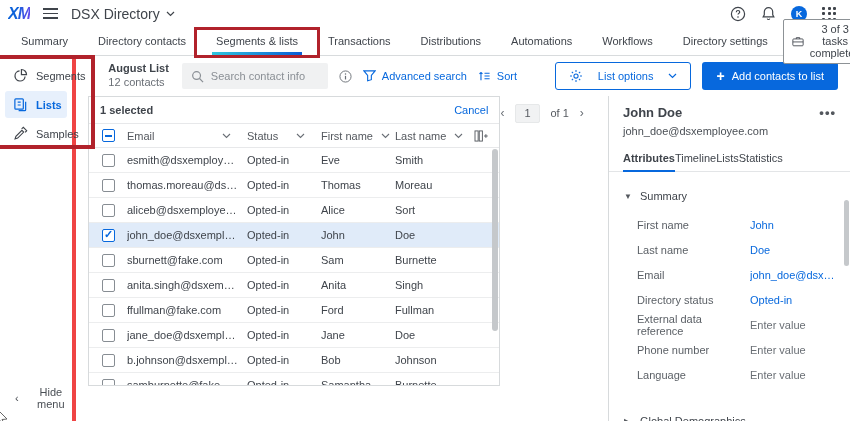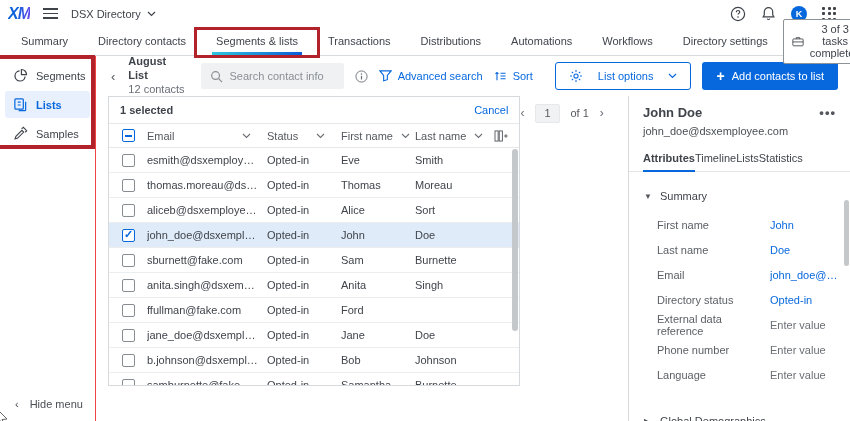--- a/index.html
+++ b/index.html
@@ -8,36 +8,36 @@
     width:850px; height:421px; position:relative; overflow:hidden; background:#fff;
     font-family:"Liberation Sans", sans-serif; font-size:11px; color:#3f444b;
   }
   
   .topbar { height:27px; display:flex; align-items:center; justify-content:space-between; padding:0 14px 0 8px; background:#fff; }
   .topbar-left { display:flex; align-items:center; gap:13px; }
   .xm-logo { font-weight:bold; font-style:italic; font-size:16px; letter-spacing:-1px;
     background:linear-gradient(100deg,#0d62d9 40%,#6d46ef); -webkit-background-clip:text; background-clip:text; color:transparent; }
   .hamburger { width:15px; display:flex; flex-direction:column; gap:3px; cursor:pointer; }
   .hamburger i { height:1.6px; background:#3f444b; display:block; }
-  .dir-select { display:flex; align-items:center; gap:6px; font-size:11px; cursor:pointer; background:none; border:none; font-family:inherit; color:#3f444b; }
+  .dir-select { display:flex; align-items:center; gap:6px; font-size:14px; cursor:pointer; background:none; border:none; font-family:inherit; color:#3f444b; }
   .topbar-right { display:flex; align-items:center; gap:15px; }
   .tb-icon { color:#3f444b; display:flex; align-items:center; cursor:pointer; }
   .avatar { width:16px; height:16px; border-radius:50%; background:var(--accent); color:#fff; font-size:9px; font-weight:bold; display:flex; align-items:center; justify-content:center; cursor:pointer; }
   .apps-grid { display:grid; grid-template-columns:repeat(3,3px); gap:2.5px; cursor:pointer; }
   .apps-grid i { width:3px; height:3px; background:#3f444b; border-radius:1px; }
   
   .tabbar { height:29px; border-bottom:1px solid #d8dbdd; display:flex; justify-content:space-between; padding:0 10px 0 6px; position:relative; background:#fff; }
   .tabs { display:flex; }
   .tab { padding:0 15px; display:flex; align-items:center; position:relative; cursor:pointer; white-space:nowrap; }
   .tab .underline { position:absolute; left:11px; right:11px; bottom:0; height:3px; background:linear-gradient(90deg,#2fc6de,#0b5cd6); }
   .tab .redbox { position:absolute; top:0; bottom:-3px; left:-7px; right:-7px; border:3px solid var(--red); pointer-events:none; z-index:6; }
   .tasks-badge { align-self:center; display:flex; align-items:center; gap:6px; border:1px solid #8d9296; border-radius:2px; padding:3.5px 8px; cursor:pointer; background:#fff; font-family:inherit; font-size:11px; color:#3f444b; }
   
   .body { display:flex; height:365px; }
-  .sidebar { width:96px; border-right:1px solid #ef4444; position:relative; padding-top:4px; flex-shrink:0; }
+  .sidebar { width:76px; border-right:4px solid #ef4444; position:relative; padding-top:4px; flex-shrink:0; }
   .side-item { height:27px; display:flex; align-items:center; gap:8px; margin:2px 5px; padding:0 8px; border-radius:3px; cursor:pointer; color:#3f444b; }
   .side-item.active { background:#e7f0fc; color:var(--accent); font-weight:bold; }
   .side-item .ic { display:flex; align-items:center; }
   .sidebar-redbox { position:absolute; top:-1px; left:-5px; width:100px; height:94px; border:4px solid var(--red); pointer-events:none; z-index:6; }
   .hide-menu { position:absolute; bottom:11px; left:15px; display:flex; gap:11px; align-items:center; color:#4a4f55; cursor:pointer; background:none; border:none; font:inherit; }
   .main { flex:1; display:flex; flex-direction:column; min-width:0; }
   
   .toolbar { height:40px; display:flex; align-items:center; padding:0 12px 0 13px; gap:11px; }
   .back-btn { color:#555a60; background:none; border:none; font-size:13px; cursor:pointer; padding:0 2px; }
   .title-block { margin-right:2px; line-height:1.25; }
@@ -404,20 +404,21 @@
                   <span class="c-first tcell">Anita</span>
                   <span class="c-last tcell">Singh</span>
                 </div>
                 <div class="trow">
                   <span class="c-check">
                     <span class="checkbox"></span>
                   </span>
                   <span class="c-email tcell">ffullman@fake.com</span>
                   <span class="c-status tcell">Opted-in</span>
                   <span class="c-first tcell">Ford</span>
+                  <span class="c-last tcell">Fullman</span>
                 </div>
                 <div class="trow">
                   <span class="c-check">
                     <span class="checkbox"></span>
                   </span>
                   <span class="c-email tcell">jane_doe@dsxemployee....</span>
                   <span class="c-status tcell">Opted-in</span>
                   <span class="c-first tcell">Jane</span>
                   <span class="c-last tcell">Doe</span>
                 </div>

